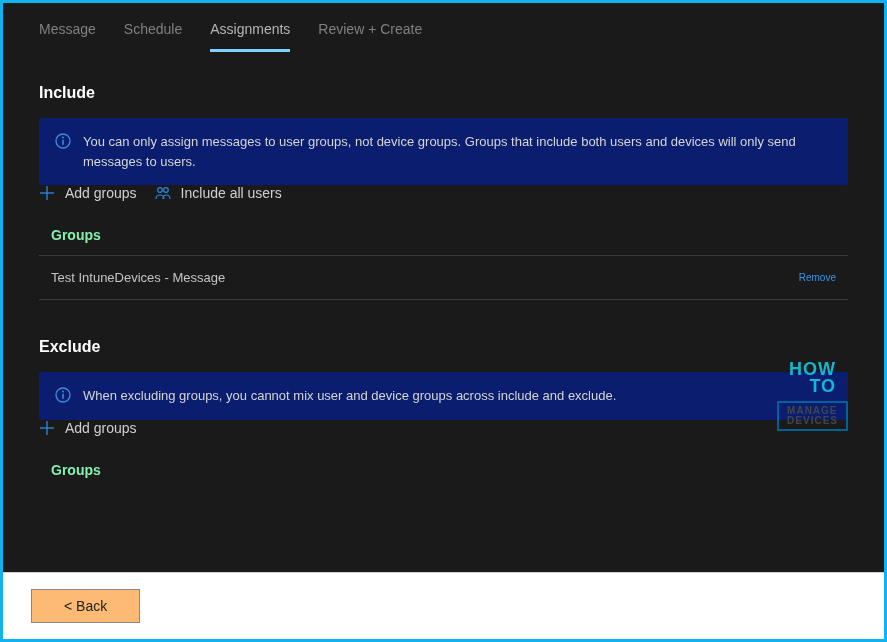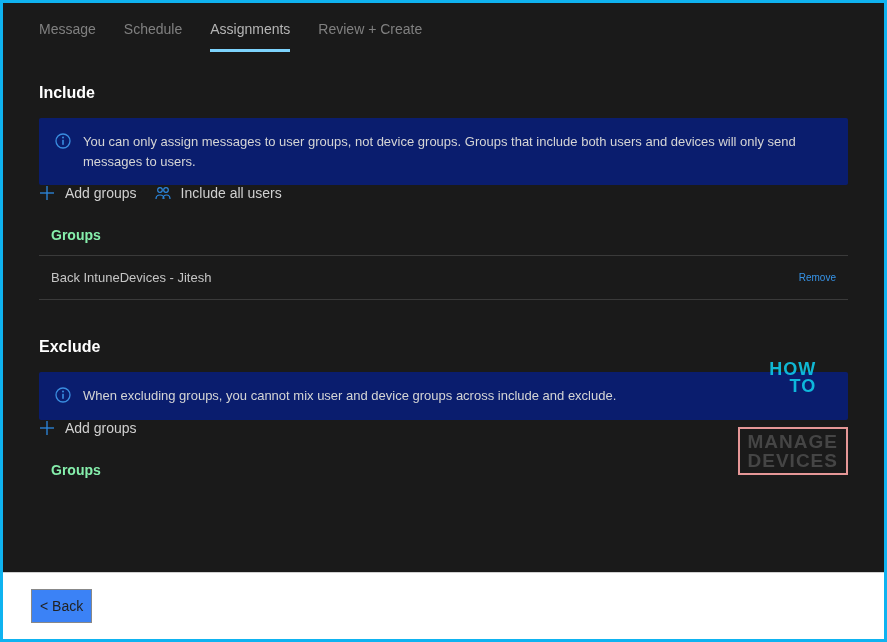--- a/index.html
+++ b/index.html
@@ -28,24 +28,24 @@
     
     .group-table { width: 100%; }
     .group-row { display: flex; justify-content: space-between; align-items: center; padding: 14px 12px; border-top: 1px solid #3a3a3a; border-bottom: 1px solid #3a3a3a; }
     .group-name { color: #c5c5c5; font-size: 13px; }
     .remove-link { color: #3794e8; font-size: 10px; cursor: pointer; }
     
     .exclude-section { margin-top: 38px; position: relative; }
     
     .watermark { position: absolute; right: 36px; top: 358px; display: flex; align-items: center; gap: 6px; opacity: 0.9; flex-direction: column; }
     .watermark-how { color: #0fc9e8; font-size: 18px; font-weight: 800; text-align: right; line-height: 0.95; letter-spacing: 1px; }
-    .watermark-box { border: 2px solid #fca5a5; padding: 3px 8px; color: #4a4a4a; font-size: 19px; font-weight: 700; line-height: 1.0; letter-spacing: 1px; margin-top: 26px; }
+    .watermark-box { border: 2px solid #0369a1; padding: 3px 8px; color: #4a4a4a; font-size: 10px; font-weight: 700; line-height: 1.0; letter-spacing: 1px; }
     
     .footer { position: absolute; bottom: 0; left: 0; right: 0; background: #ffffff; padding: 16px 28px; display: flex; gap: 58px; border-top: 1px solid #d0d0d0; }
-    .footer-btn { background: #3b82f6; border: 1px solid #888; padding: 8px 8px; font-size: 14px; color: #222; cursor: pointer; font-family: inherit; }
+    .footer-btn { background: #fdba74; border: 1px solid #888; padding: 8px 32px; font-size: 14px; color: #222; cursor: pointer; font-family: inherit; }
   </style>
 </head>
 <body>
 
 <div class="outer-frame">
   <div class="app-window">
 
     <div class="tabs">
       <div class="tab">Message</div>
       <div class="tab">Schedule</div>
@@ -88,21 +88,21 @@
               </svg>
           </span>
           <span class="action-label">Include all users</span>
         </div>
       </div>
 
       <div class="groups-label">Groups</div>
 
       <div class="group-table">
         <div class="group-row">
-          <span class="group-name">Back IntuneDevices - Jitesh</span>
+          <span class="group-name">Test IntuneDevices - Message</span>
           <span class="remove-link">Remove</span>
         </div>
       </div>
 
       <div class="exclude-section">
         <div class="section-title">Exclude</div>
 
         <div class="info-box">
           <span class="info-icon">
             <svg viewBox="0 0 16 16" width="16" height="16">

